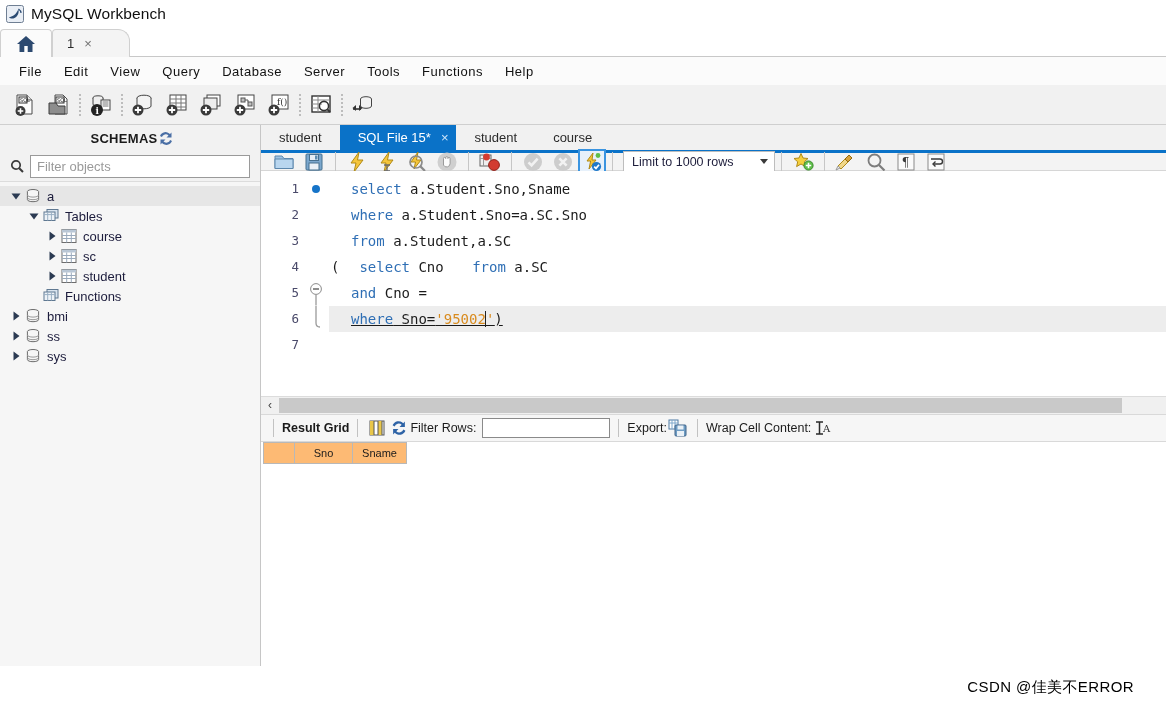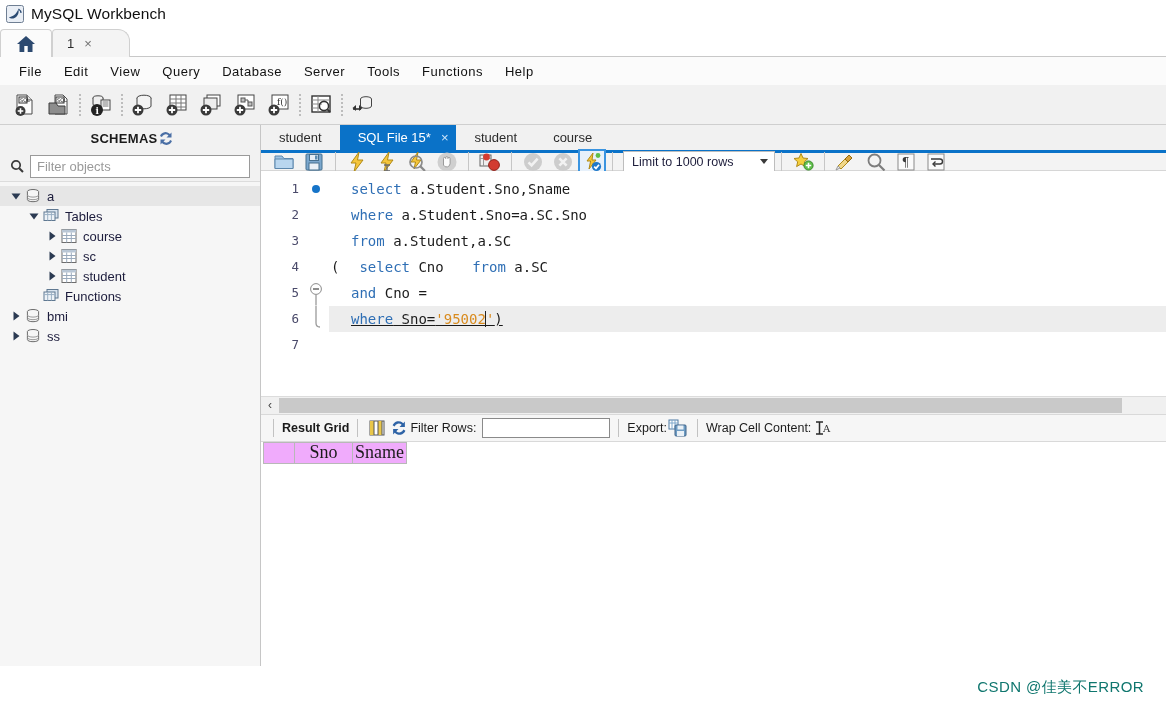--- a/index.html
+++ b/index.html
@@ -289,30 +289,30 @@
     margin-left: 6px;
   }
   #resbar .ibtn { width: 22px; height: 20px; display:flex; align-items:center; justify-content:center; }
 
   
   #grid-area { flex:1; background:#fff; position: relative; }
   #grid-head { display:flex; height: 22px; margin-left: 2px; }
   #grid-head .gh {
     border: 1px solid #b8b8b8;
     border-left: none;
-    background: #f0abfc;
+    background: #fdba74;
     display:flex; align-items:center; justify-content:center;
-    font-size: 18px; color:#1b1b1b;font-family:Liberation Serif, serif;
+    font-size: 11px; color:#1b1b1b;
   }
   #grid-head .gh:first-child { border-left: 1px solid #b8b8b8; }
 
   
   #watermark {
-    position: absolute; right: 22px; bottom: 14px;
-    color: #0f766e; font-size: 15px;
+    position: absolute; right: 32px; bottom: 14px;
+    color: #000000; font-size: 15px;
     letter-spacing: .4px;
     pointer-events: none;
   }
 </style>
 </head>
 <body>
 
 <div id="titlebar">
   <span class="app-icon">
     <svg width="18" height="18" viewBox="0 0 18 18">
@@ -588,20 +588,36 @@
             </svg>
           </span>
           <span class="tw ico">
             <svg width="18" height="16" viewBox="0 0 18 16">
               <ellipse cx="9" cy="3.6" rx="5.6" ry="2.1" fill="#f6f6f6" stroke="#6d6d6d"></ellipse>
               <path d="M3.4 3.6 v8 a5.6 2.1 0 0 0 11.2 0 v-8" fill="#f6f6f6" stroke="#6d6d6d"></path>
               <path d="M3.4 7 a5.6 2.1 0 0 0 11.2 0 M3.4 9.6 a5.6 2.1 0 0 0 11.2 0" stroke="#9a9a9a" fill="none"></path>
             </svg>
           </span>
           <span class="tlabel">ss</span>
+        </div>
+        <div class="trow">
+          <span style="width: 8px; flex: 0 0 auto;"></span>
+          <span class="tw">
+            <svg width="16" height="16" viewBox="0 0 16 16">
+              <path d="M5.5 3.5 L11.5 8 L5.5 12.5 z" fill="#2b3a52"></path>
+            </svg>
+          </span>
+          <span class="tw ico">
+            <svg width="18" height="16" viewBox="0 0 18 16">
+              <ellipse cx="9" cy="3.6" rx="5.6" ry="2.1" fill="#f6f6f6" stroke="#6d6d6d"></ellipse>
+              <path d="M3.4 3.6 v8 a5.6 2.1 0 0 0 11.2 0 v-8" fill="#f6f6f6" stroke="#6d6d6d"></path>
+              <path d="M3.4 7 a5.6 2.1 0 0 0 11.2 0 M3.4 9.6 a5.6 2.1 0 0 0 11.2 0" stroke="#9a9a9a" fill="none"></path>
+            </svg>
+          </span>
+          <span class="tlabel">sys</span>
         </div>
       </div>
   </div>
 
   <div id="editor-area">
 
     <div id="etabs">
       <div class="etab">
         <span>student</span>
       </div>

